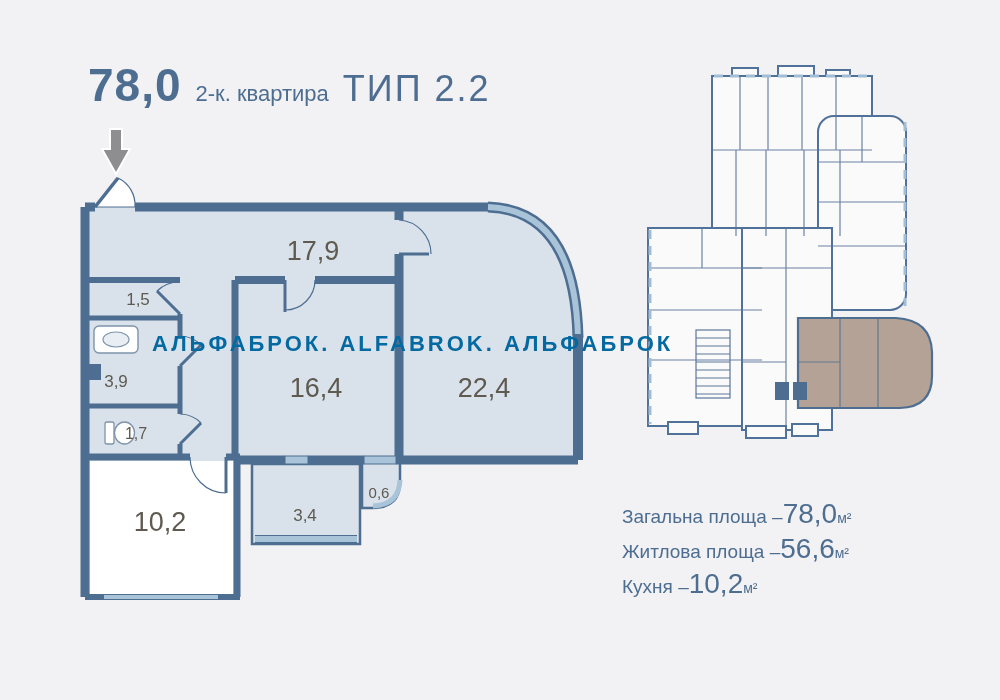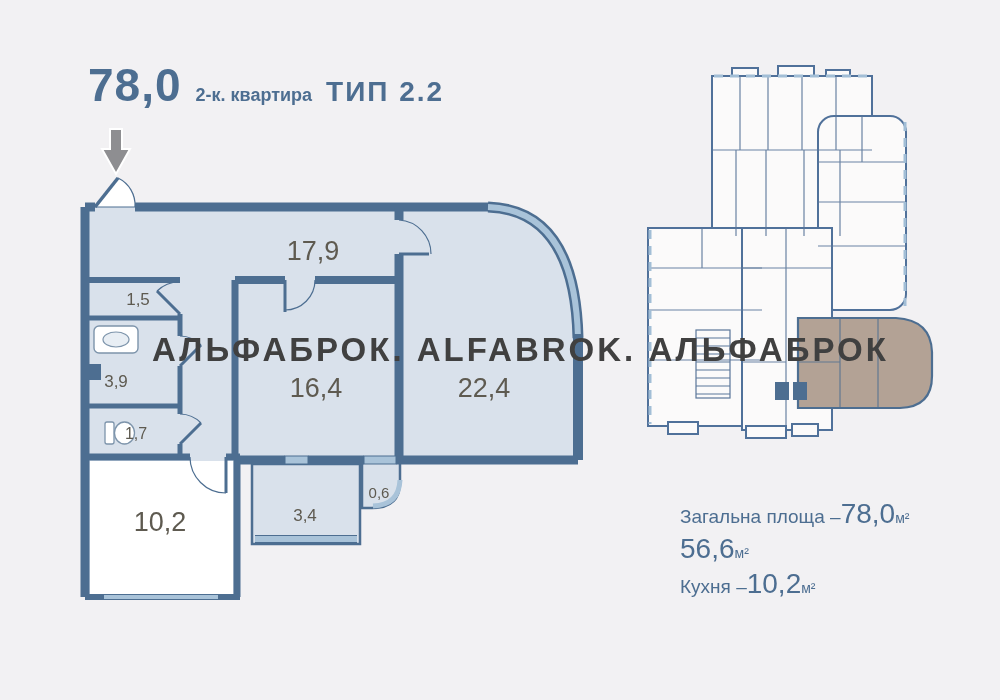--- a/index.html
+++ b/index.html
@@ -3,31 +3,31 @@
 <meta charset="utf-8">
 <style>
   html,body{margin:0;padding:0}
   body{
     width:1000px;height:700px;position:relative;overflow:hidden;
     background:#f2f1f3;
     font-family:"Liberation Sans","DejaVu Sans",sans-serif;
   }
   .hdr{position:absolute;left:88px;top:58px;display:flex;align-items:baseline;gap:14px;color:#4d6e91;z-index:3}
   .hdr .big{font-size:46px;font-weight:700;letter-spacing:1px}
-  .hdr .mid{font-size:18px;font-weight:700}
-  .hdr .type{font-size:28px;font-weight:700;letter-spacing:2px}
+  .hdr .mid{font-size:22px;font-weight:400}
+  .hdr .type{font-size:36px;font-weight:400;letter-spacing:2px}
   .arrow{position:absolute;left:99px;top:127px;width:34px;height:50px;z-index:3}
   .main-plan{position:absolute;left:78px;top:168px;width:520px;height:445px;z-index:1}
   .mini-plan{position:absolute;left:640px;top:62px;width:310px;height:390px;z-index:1}
   .watermark{
     position:absolute;left:152px;top:331px;z-index:6;
-    font-size:33px;font-weight:600;letter-spacing:3px;white-space:nowrap;
-    color:#404040;
+    font-size:22px;font-weight:600;letter-spacing:3px;white-space:nowrap;
+    color:#0369a1;
   }
-  .summary{position:absolute;left:680px;top:500px;color:#4d6e91;z-index:3}
+  .summary{position:absolute;left:622px;top:500px;color:#4d6e91;z-index:3}
   .summary .line{display:flex;align-items:baseline;margin-bottom:7px}
   .summary .lbl{font-size:19px;font-weight:500}
   .summary .val{font-size:28px;font-weight:500;line-height:28px}
   .summary .unit{font-size:14px}
   svg text{font-family:"Liberation Sans","DejaVu Sans",sans-serif}
 </style>
 </head>
 <body>
 
 <div class="hdr">
@@ -175,20 +175,21 @@
   </g>
 </svg>
 
 <div class="summary">
   <div class="line">
     <span class="lbl">Загальна площа – </span>
     <span class="val">78,0</span>
     <span class="unit"> м²</span>
   </div>
   <div class="line">
+    <span class="lbl">Житлова площа – </span>
     <span class="val">56,6</span>
     <span class="unit">м²</span>
   </div>
   <div class="line">
     <span class="lbl">Кухня – </span>
     <span class="val">10,2</span>
     <span class="unit"> м²</span>
   </div>
 </div>
 

